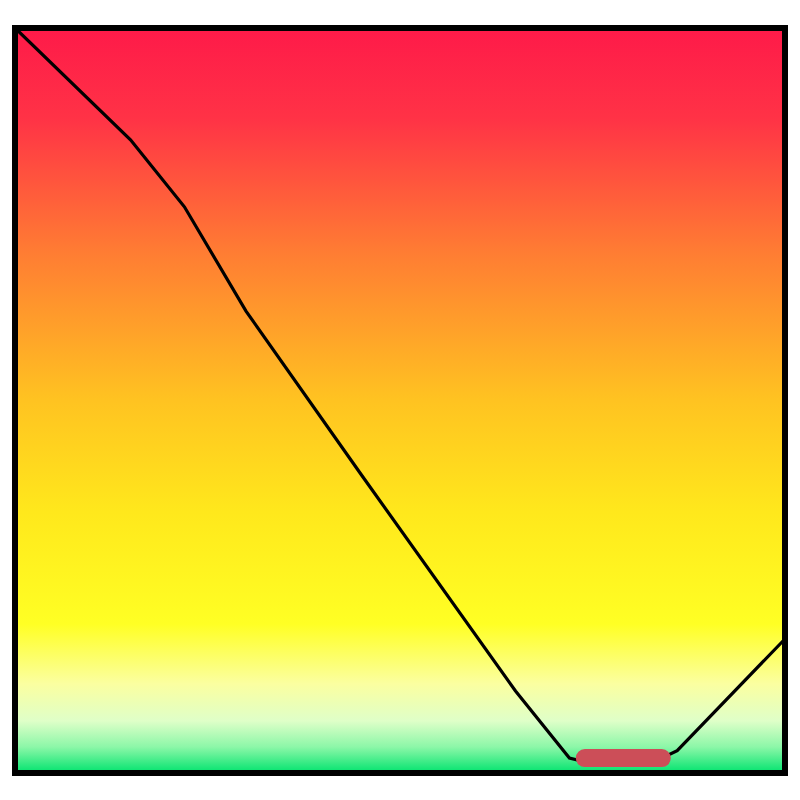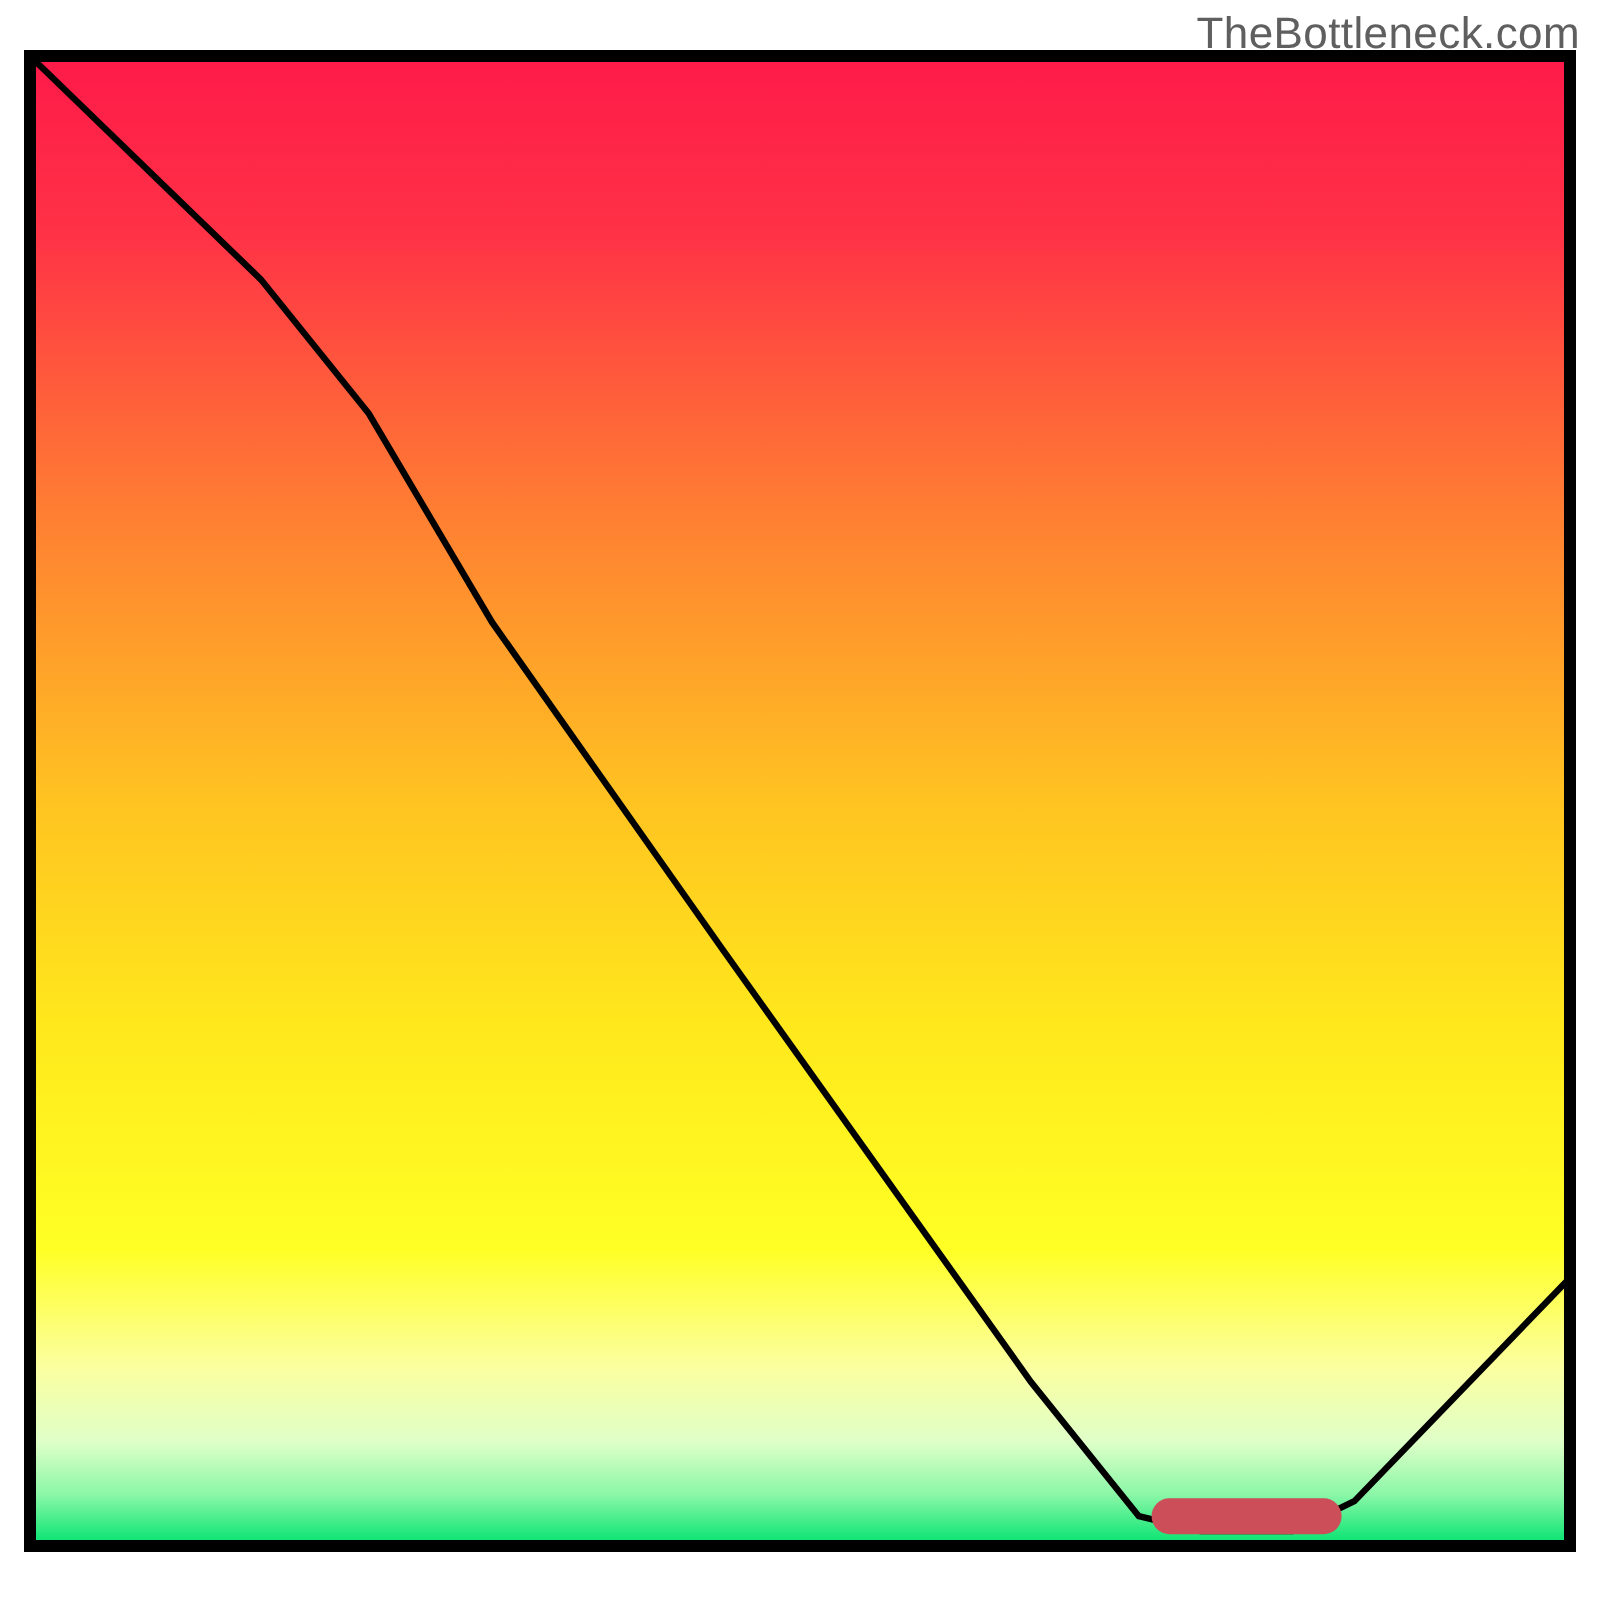--- a/index.html
+++ b/index.html
@@ -47,21 +47,20 @@
   .border {
     fill: none;
     stroke: #000;
     stroke-width: 6;
   }
 </style>
 </head>
 <body>
 <div class="frame">
 
-  <div class="watermark">TheBottleneck.com</div>
 
   <svg id="chart-svg" width="800" height="800" viewBox="0 0 800 800">
     <defs>
       <linearGradient id="bg-grad" x1="0" y1="0" x2="0" y2="1">
           <stop offset="0%" stop-color="#fe1a49"></stop>
           <stop offset="12%" stop-color="#ff3246"></stop>
           <stop offset="30%" stop-color="#ff7c33"></stop>
           <stop offset="50%" stop-color="#ffc321"></stop>
           <stop offset="65%" stop-color="#ffe81c"></stop>
           <stop offset="80%" stop-color="#ffff24"></stop>

